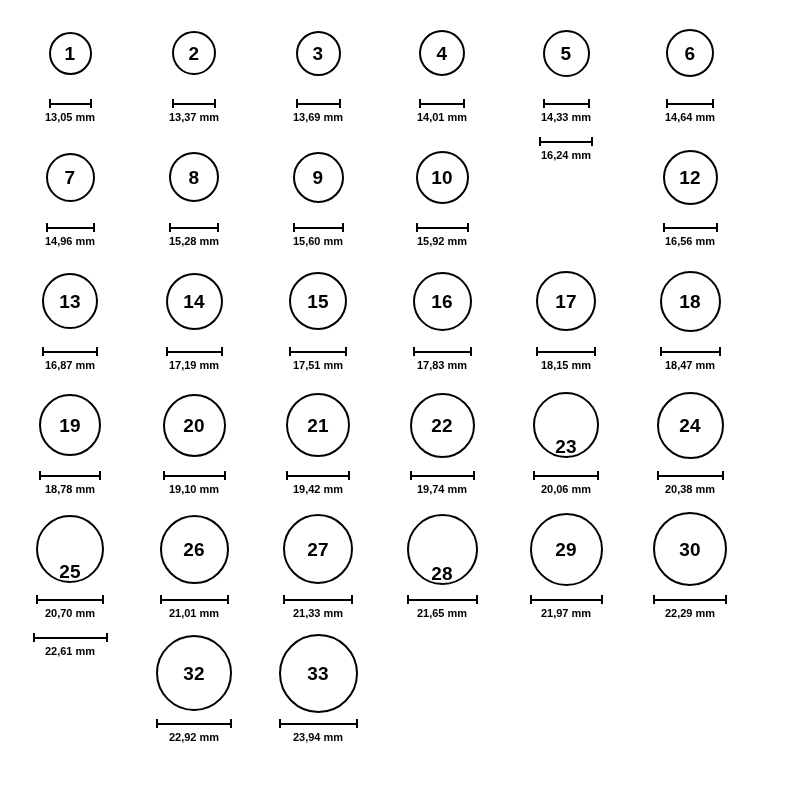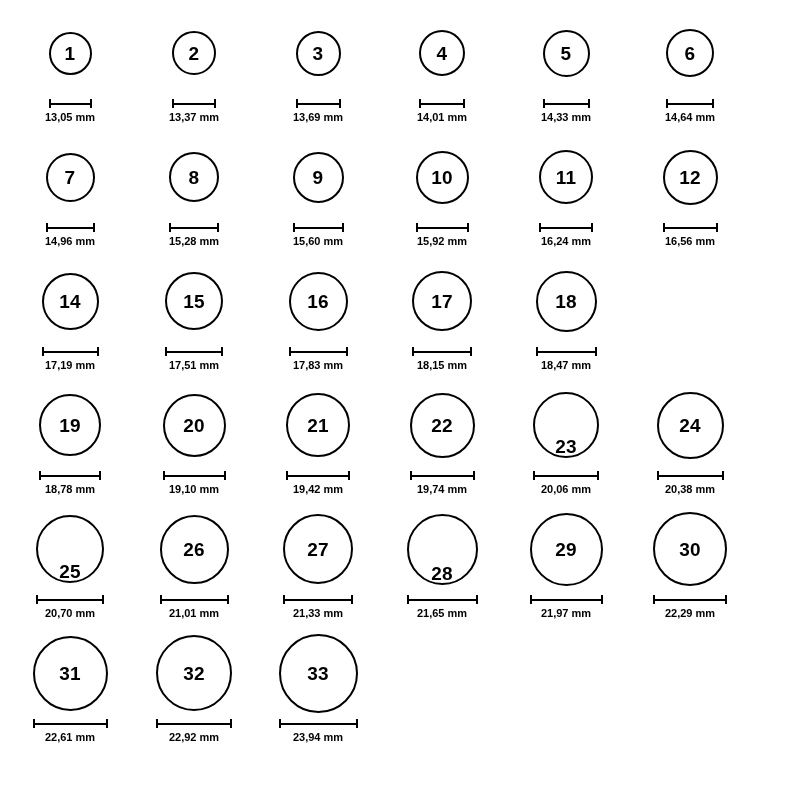--- a/index.html
+++ b/index.html
@@ -228,25 +228,20 @@
           </div>
         </div>
         <div class="ring-measure">
           <div class="measure-bar" style="width: 53px;">
             <div class="measure-line"></div>
           </div>
         </div>
         <div class="ring-label">15,92 mm</div>
       </div>
       <div class="ring-cell">
-        <div class="ring-circle-wrap">
-          <div class="ring-circle" style="width: 54px; height: 54px;">
-            <span class="ring-number">11</span>
-          </div>
-        </div>
         <div class="ring-measure">
           <div class="measure-bar" style="width: 54px;">
             <div class="measure-line"></div>
           </div>
         </div>
         <div class="ring-label">16,24 mm</div>
       </div>
       <div class="ring-cell">
         <div class="ring-circle-wrap">
           <div class="ring-circle" style="width: 55px; height: 55px;">
@@ -257,20 +252,33 @@
           <div class="measure-bar" style="width: 55px;">
             <div class="measure-line"></div>
           </div>
         </div>
         <div class="ring-label">16,56 mm</div>
       </div>
     </div>
     <div class="ring-row">
       <div class="ring-cell">
         <div class="ring-circle-wrap">
+          <div class="ring-circle" style="width: 56px; height: 56px;">
+            <span class="ring-number">13</span>
+          </div>
+        </div>
+        <div class="ring-measure">
+          <div class="measure-bar" style="width: 56px;">
+            <div class="measure-line"></div>
+          </div>
+        </div>
+        <div class="ring-label">16,87 mm</div>
+      </div>
+      <div class="ring-cell">
+        <div class="ring-circle-wrap">
           <div class="ring-circle" style="width: 57px; height: 57px;">
             <span class="ring-number">14</span>
           </div>
         </div>
         <div class="ring-measure">
           <div class="measure-bar" style="width: 57px;">
             <div class="measure-line"></div>
           </div>
         </div>
         <div class="ring-label">17,19 mm</div>
@@ -483,25 +491,20 @@
         <div class="ring-measure">
           <div class="measure-bar" style="width: 74px;">
             <div class="measure-line"></div>
           </div>
         </div>
         <div class="ring-label">22,29 mm</div>
       </div>
     </div>
     <div class="ring-row">
       <div class="ring-cell">
-        <div class="ring-circle-wrap">
-          <div class="ring-circle" style="width: 75px; height: 75px;">
-            <span class="ring-number">31</span>
-          </div>
-        </div>
         <div class="ring-measure">
           <div class="measure-bar" style="width: 75px;">
             <div class="measure-line"></div>
           </div>
         </div>
         <div class="ring-label">22,61 mm</div>
       </div>
       <div class="ring-cell">
         <div class="ring-circle-wrap">
           <div class="ring-circle" style="width: 76px; height: 76px;">

